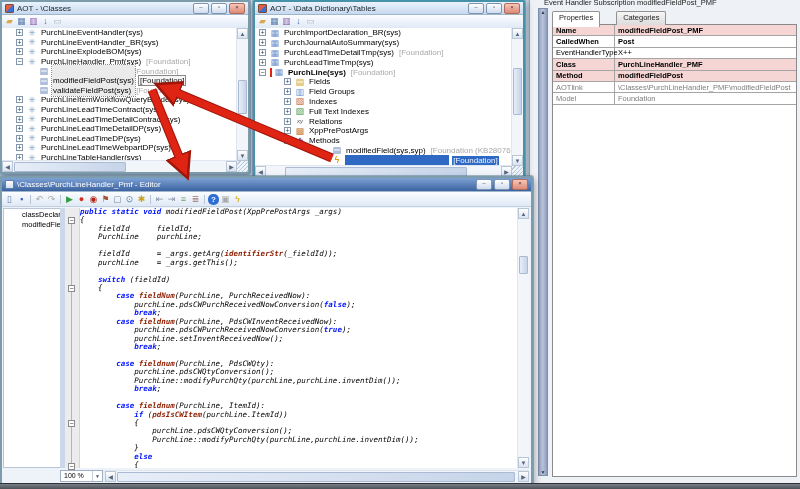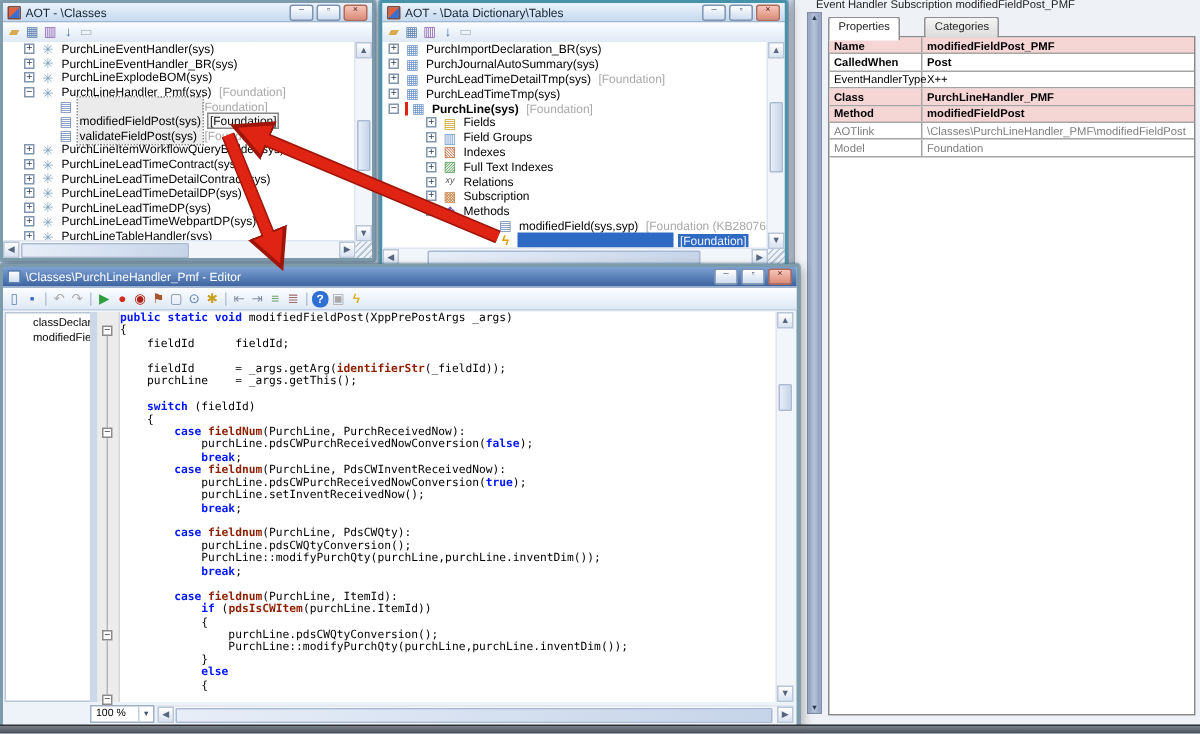--- a/index.html
+++ b/index.html
@@ -52,21 +52,21 @@
   
   .methods-list{position:absolute;background:#fff;border:1px solid #b9c6d8;font-size:7.5px;padding-top:1px;}
   .mitem{padding:0 18px;height:10px;line-height:10px;white-space:nowrap;overflow:hidden;}
   .splitter{position:absolute;background:#cbd8ea;}
   .gutter{position:absolute;background:#ececec;border-right:1px solid #d6d6d6;}
   .fold{position:absolute;width:7px;height:7px;box-sizing:border-box;border:1px solid #8a8a8a;background:#fff;
         font-size:7px;line-height:5px;text-align:center;color:#333;left:3px;}
   .fline{position:absolute;width:1px;background:#b5b5b5;left:6px;}
   .code{position:absolute;background:#fff;overflow:hidden;
         font-family:"DejaVu Sans Mono","Liberation Mono",monospace;font-size:7.5px;}
-  .cline{height:8.45px;line-height:8.45px;white-space:pre;}
+  .cline{height:8.45px;line-height:8.45px;white-space:pre;font-style:italic;}
   .kw{color:#0014ff;font-weight:bold;}
   .fn{color:#8e1e00;font-weight:bold;}
   .editor-bottom{position:absolute;display:flex;align-items:center;background:#e9eff8;}
   .zoombox{width:38px;height:10px;background:#fff;border:1px solid #9fb0c6;font-size:7px;line-height:10px;
            padding-left:3px;display:flex;align-items:center;}
   .zoombox .dd{margin-left:auto;font-size:5px;color:#44536a;padding:0 2px;border-left:1px solid #c4d0e0;}
   
   #props{position:absolute;left:529px;top:0;width:271px;height:483px;background:#eef1f6;
          border-left:1px solid #98a6ba;box-shadow:-1px 0 3px rgba(0,0,0,.2);}
   .props-title{position:absolute;left:14px;top:-2px;height:9px;overflow:hidden;font-size:7.5px;color:#222;white-space:nowrap;}
@@ -268,21 +268,21 @@
           <span class="tlabel">Full Text Indexes</span>
         </div>
         <div class="trow" style="height: 9.8px; padding-left: 29px;">
           <span class="exp">+</span>
           <span class="ticon xy" style="color: rgb(85, 85, 85);">xy</span>
           <span class="tlabel">Relations</span>
         </div>
         <div class="trow" style="height: 9.8px; padding-left: 29px;">
           <span class="exp">+</span>
           <span class="ticon" style="color: rgb(201, 128, 63);">▩</span>
-          <span class="tlabel">Subscription</span>
+          <span class="tlabel">XppPrePostArgs</span>
         </div>
         <div class="trow" style="height: 9.8px; padding-left: 29px;">
           <span class="exp">−</span>
           <span class="ticon" style="color: rgb(122, 95, 176);">❖</span>
           <span class="tlabel">Methods</span>
         </div>
         <div class="trow" style="height: 9.8px; padding-left: 66px;">
           <span class="spc"></span>
           <span class="ticon" style="color: rgb(107, 136, 184);">▤</span>
           <span class="tlabel">modifiedField(sys,syp)</span>
@@ -357,20 +357,21 @@
         <div class="fline" style="top: 12.45px; bottom: 0px;"></div>
         <div class="fold" style="top: 9.45px;">−</div>
         <div class="fold" style="top: 77.05px;">−</div>
         <div class="fold" style="top: 212.25px;">−</div>
         <div class="fold" style="top: 254.5px;">−</div>
       </div>
     <div class="code" style="left:78px;top:30px;right:13px;bottom:16px;" id="code">
         <div class="cline"><span class="kw">public</span><span> </span><span class="kw">static</span><span> </span><span class="kw">void</span><span> modifiedFieldPost(XppPrePostArgs _args)</span></div>
         <div class="cline"><span>{</span></div>
         <div class="cline"><span>    fieldId      fieldId;</span></div>
+        <div class="cline"><span>    PurchLine    purchLine;</span></div>
         <div class="cline">&nbsp;</div>
         <div class="cline"><span>    fieldId      = _args.getArg(</span><span class="fn">identifierStr</span><span>(_fieldId));</span></div>
         <div class="cline"><span>    purchLine    = _args.getThis();</span></div>
         <div class="cline">&nbsp;</div>
         <div class="cline"><span>    </span><span class="kw">switch</span><span> (fieldId)</span></div>
         <div class="cline"><span>    {</span></div>
         <div class="cline"><span>        </span><span class="kw">case</span><span> </span><span class="fn">fieldNum</span><span>(PurchLine, PurchReceivedNow):</span></div>
         <div class="cline"><span>            purchLine.pdsCWPurchReceivedNowConversion(</span><span class="kw">false</span><span>);</span></div>
         <div class="cline"><span>            </span><span class="kw">break</span><span>;</span></div>
         <div class="cline"><span>        </span><span class="kw">case</span><span> </span><span class="fn">fieldnum</span><span>(PurchLine, PdsCWInventReceivedNow):</span></div>

